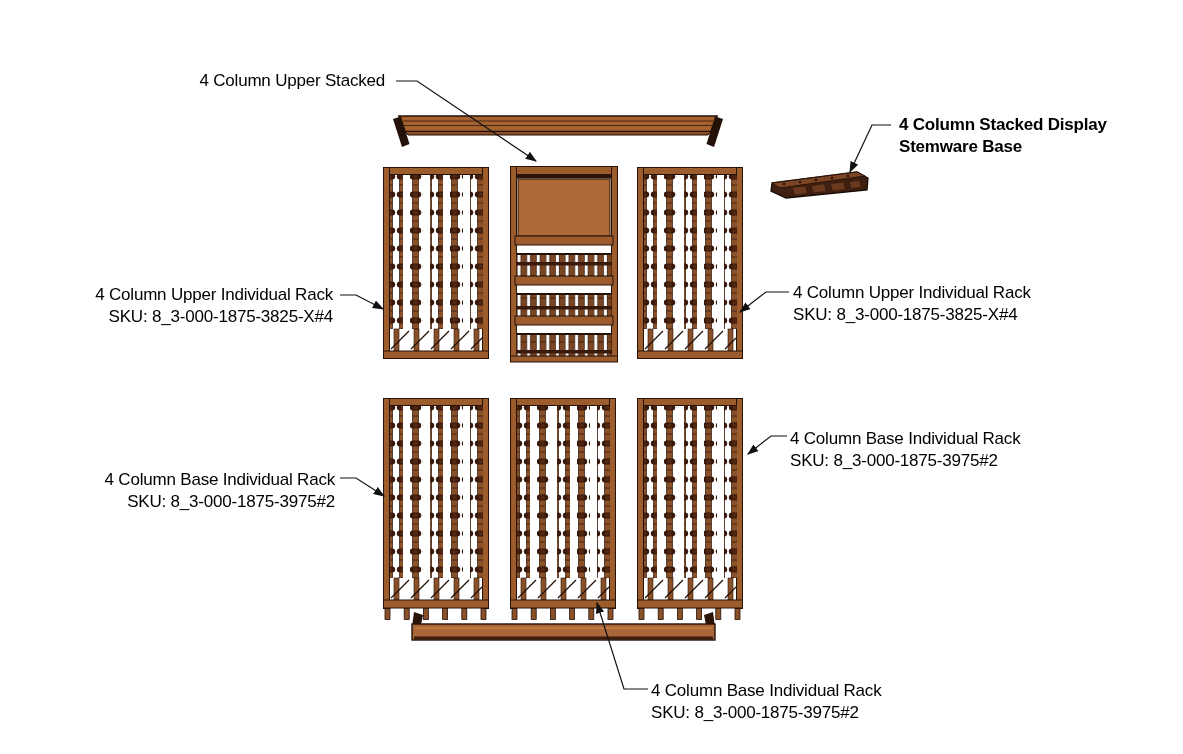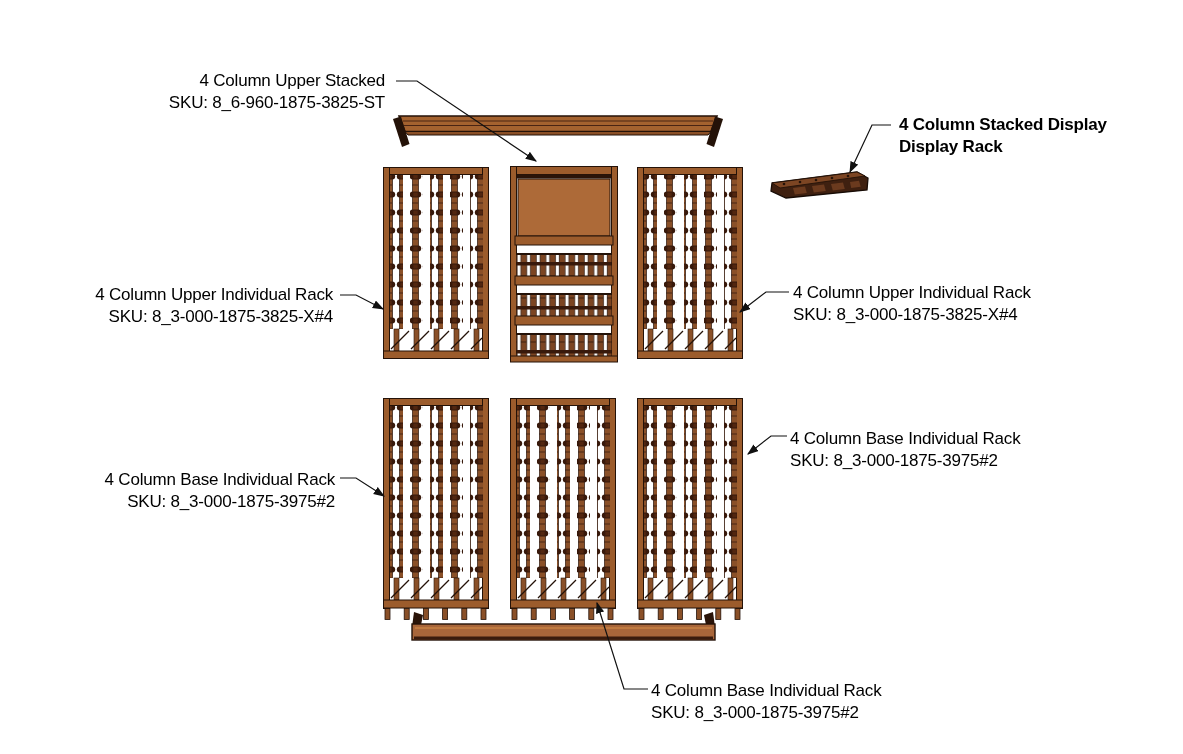--- a/index.html
+++ b/index.html
@@ -139,26 +139,25 @@
       <path d="M340,295 L356,295 L383,309" marker-end="url(#ah)"></path>
       <path d="M789,292 L766,292 L740,312" marker-end="url(#ah)"></path>
       <path d="M787,436 L771,436 L748,454" marker-end="url(#ah)"></path>
       <path d="M340,478 L356,478 L384,496" marker-end="url(#ah)"></path>
       <path d="M648,689 L624,689 L597,603" marker-end="url(#ah)"></path>
     </g>
   </svg>
 
   <div class="lbl right" style="left:135px;top:70px;width:250px;">
     <div>4 Column Upper Stacked</div>
-    <div>SKU: 8_6-960-1875-3825-ST</div>
   </div>
 
   <div class="lbl" style="left:899px;top:114px;width:280px;font-weight:bold;">
     <div>4 Column Stacked Display</div>
-    <div>Display Rack</div>
+    <div>Stemware Base</div>
   </div>
 
   <div class="lbl right" style="left:65px;top:284px;width:268px;">
     <div>4 Column Upper Individual Rack</div>
     <div>SKU: 8_3-000-1875-3825-X#4</div>
   </div>
 
   <div class="lbl" style="left:793px;top:282px;width:280px;">
     <div>4 Column Upper Individual Rack</div>
     <div>SKU: 8_3-000-1875-3825-X#4</div>

